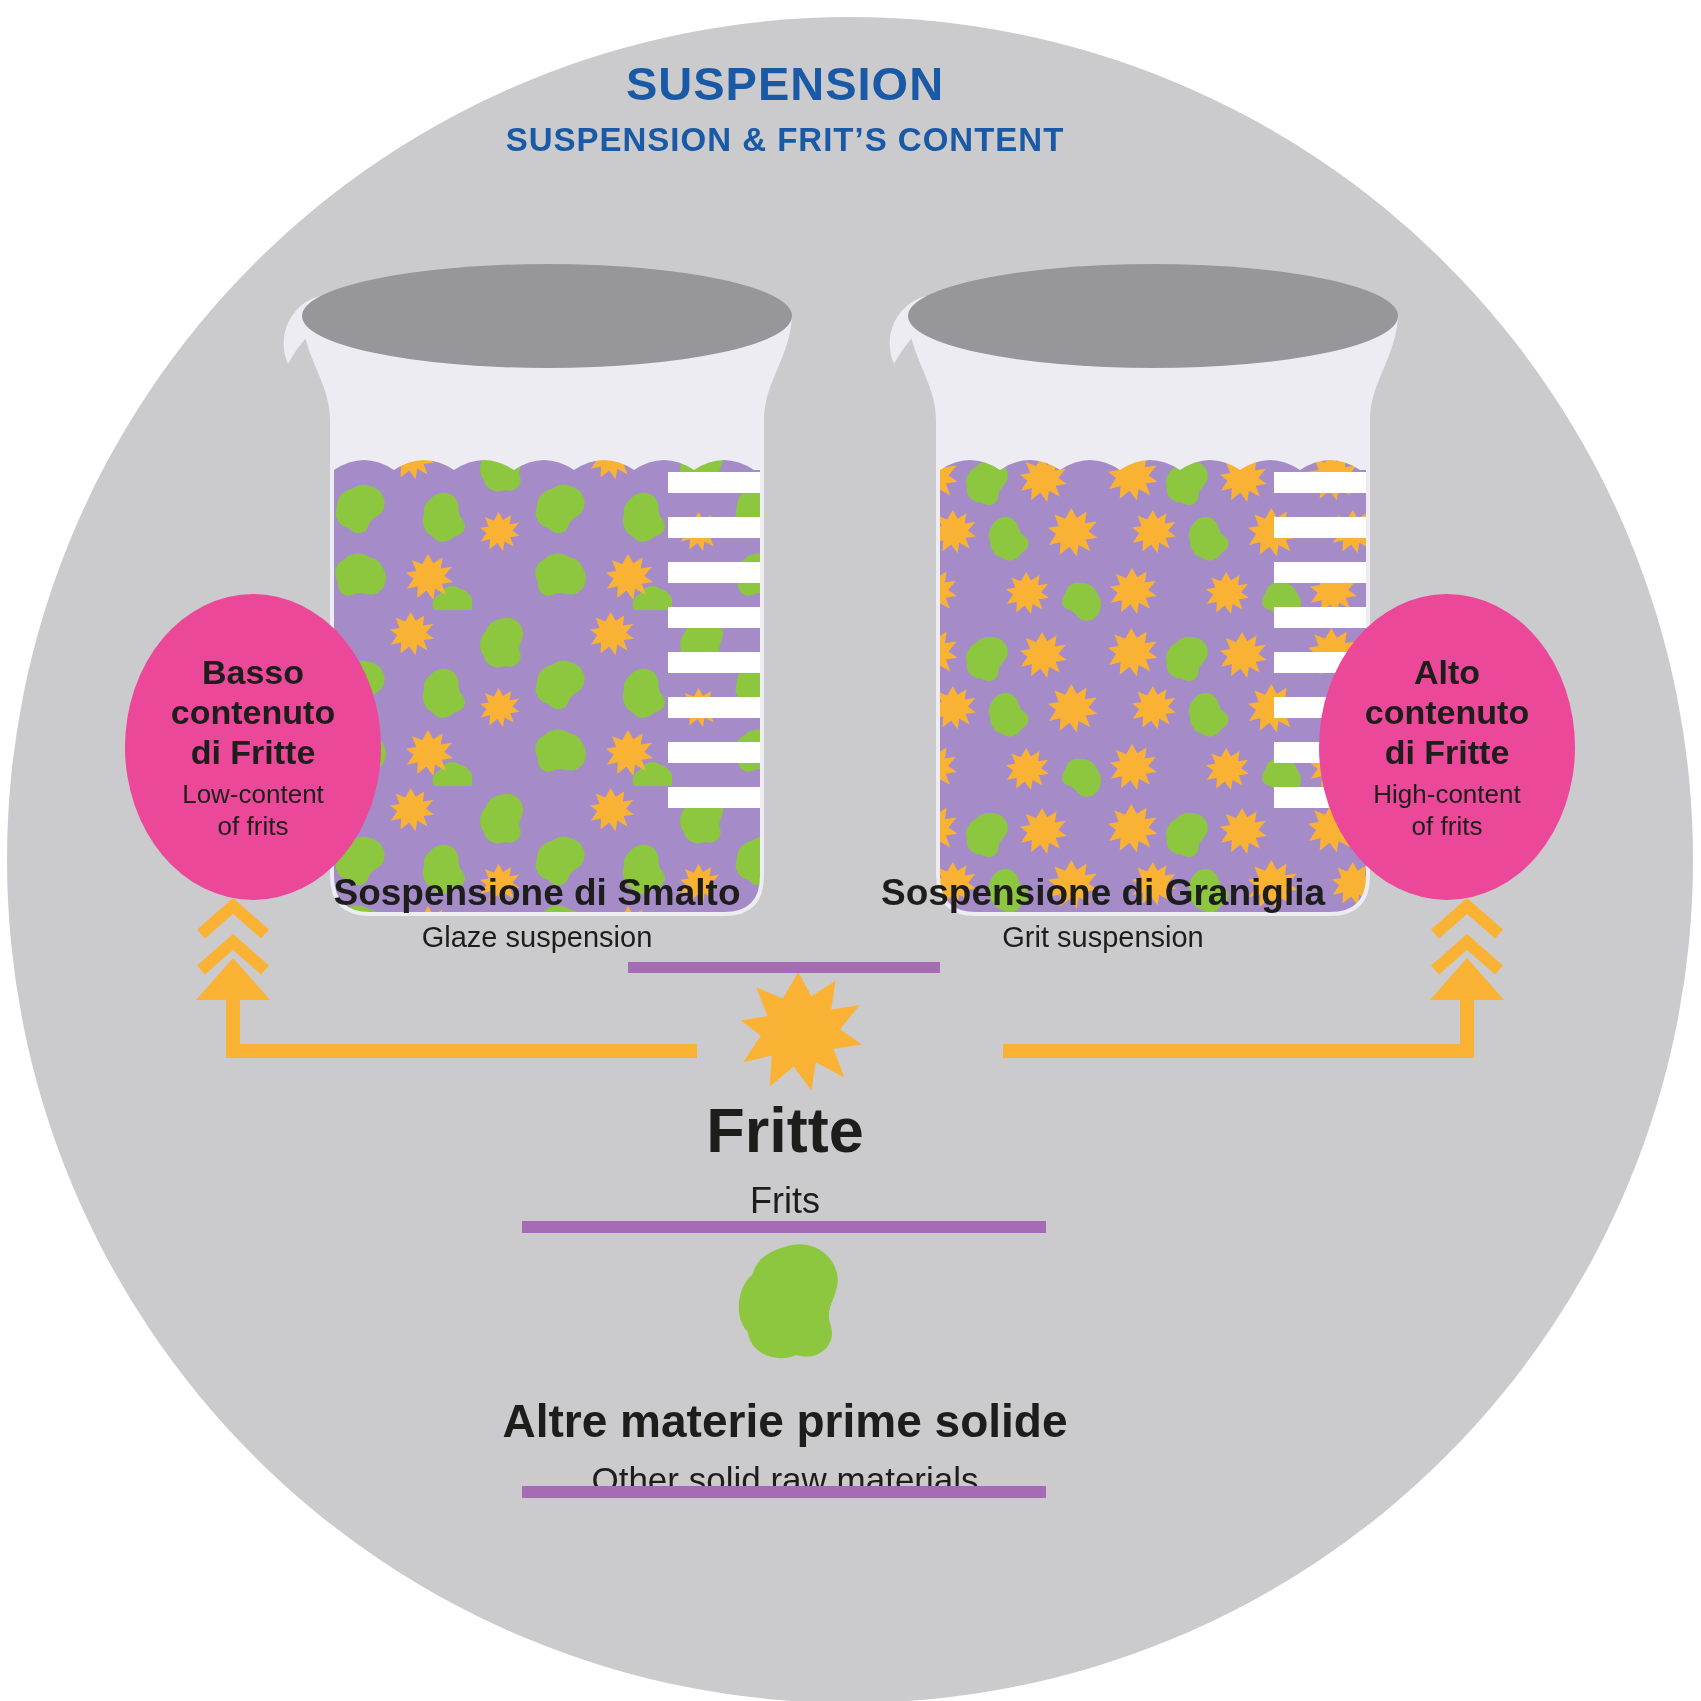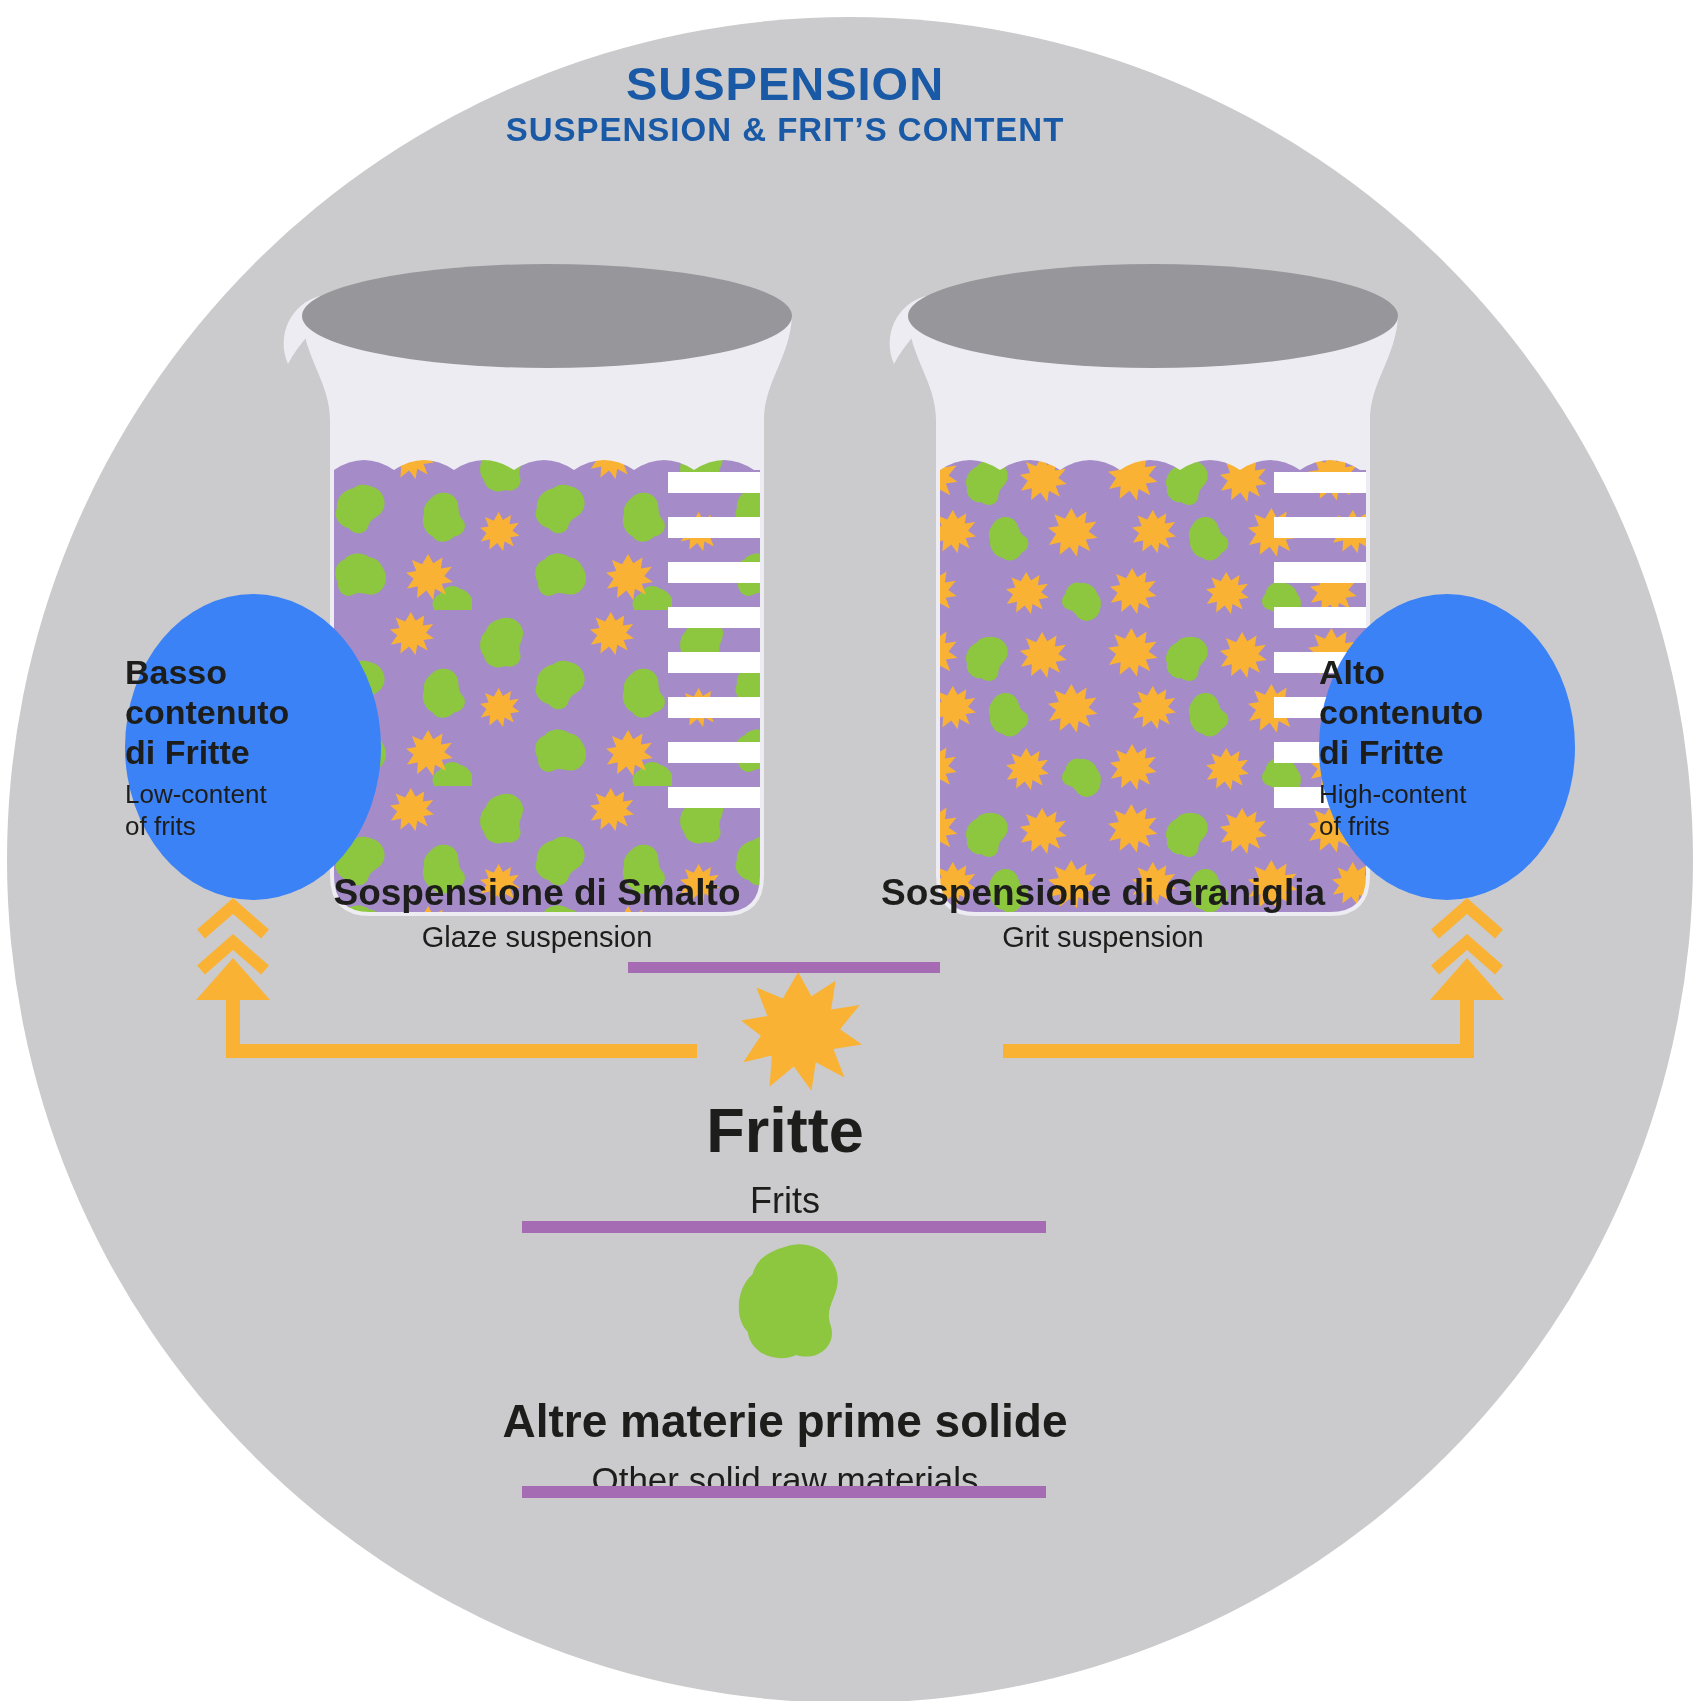--- a/index.html
+++ b/index.html
@@ -6,28 +6,28 @@
   html,body { width:1701px; height:1701px; background:#ffffff; font-family:"Liberation Sans", sans-serif; }
   .canvas { position:absolute; left:0; top:0; width:1701px; height:1701px; overflow:hidden; }
 
   .bg-circle { position:absolute; left:7px; top:17px; width:1686px; height:1686px;
                border-radius:50%; background:#CBCBCD; }
 
   .title { position:absolute; left:785px; top:56px; transform:translateX(-50%);
            text-align:center; color:#1959A5; white-space:nowrap; }
   .title .t1 { font-size:47px; font-weight:bold; letter-spacing:1px; }
   .title .t2 { font-size:47px; font-weight:bold; letter-spacing:1px; margin-top:8px; }
-  .title .t3 { font-size:33px; font-weight:bold; letter-spacing:1px; }
+  .title .t3 { font-size:33px; font-weight:bold; letter-spacing:1px; margin-top:10px; }
 
   .beaker { position:absolute; width:550px; height:680px; }
   .beaker-left  { left:272px; top:258px; }
   .beaker-right { left:878px; top:258px; }
 
   .badge { position:absolute; width:256px; height:306px; border-radius:50%;
-           background:#3b82f6; color:#1D1D1B; 
+           background:#ec4899; color:#1D1D1B; text-align:center;
            display:flex; flex-direction:column; justify-content:center; }
   .badge-left  { left:125px;  top:594px; }
   .badge-right { left:1319px; top:594px; }
   .badge .bold-line { font-size:34px; font-weight:bold; line-height:1.18; }
   .badge .sub-line  { font-size:26px; line-height:1.22; }
   .badge .sub-line.first { margin-top:7px; }
 
   .beaker-label { position:absolute; width:550px; text-align:center; color:#1D1D1B; }
   .label-left  { left:262px; top:872px; }
   .label-right { left:828px; top:872px; }

